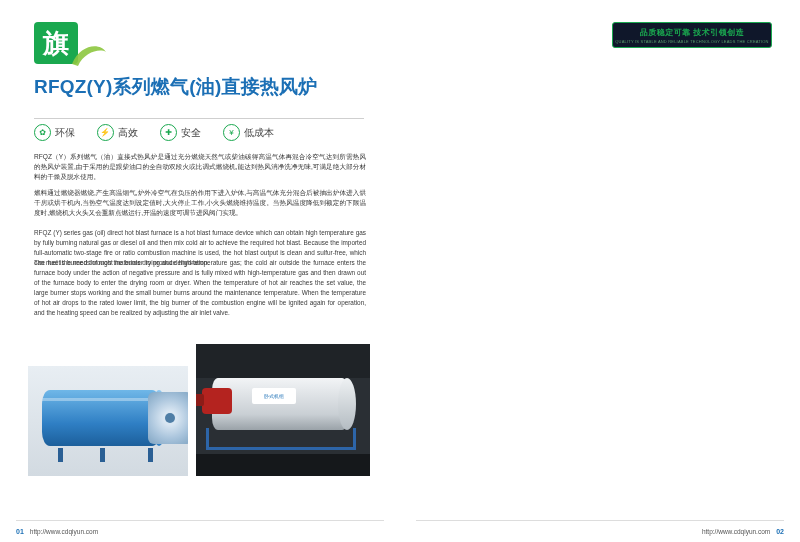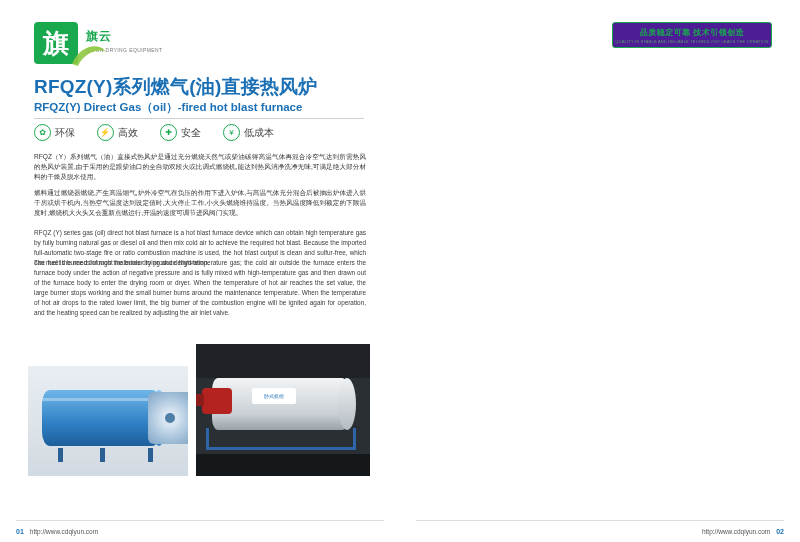--- a/index.html
+++ b/index.html
@@ -95,21 +95,21 @@
   .burner:after{content:"";position:absolute;left:-8px;top:6px;width:10px;height:12px;background:#8d1c18;border-radius:2px;}
   .frame{position:absolute;left:10px;top:84px;width:150px;height:22px;border:3px solid #2d65a8;border-top:none;}
   .dark-bg-top{position:absolute;left:0;top:0;width:100%;height:34px;background:#1f2327;}
   .dark-bg-bot{position:absolute;left:0;bottom:0;width:100%;height:22px;background:#15181b;}
   .label-plate{position:absolute;left:56px;top:44px;width:44px;height:16px;background:#fff;border-radius:2px;font-size:5px;color:#1b6fb5;display:flex;align-items:center;justify-content:center;}
 
   
   .cert-badge {
     position: absolute; right: 28px; top: 22px; width: 160px; height: 26px;
     border: 1px solid #1aa84f; border-radius: 3px; display: flex; align-items: center;
-    justify-content: center; flex-direction: column; background: #4c1d95;
+    justify-content: center; flex-direction: column; background: #0f172a;
   }
   .cert-cn { font-size: 8px; color: #1aa84f; font-weight: bold; letter-spacing: .5px; }
   .cert-en { font-size: 4px; color: #5a9c6d; letter-spacing: .2px; margin-top: 1px; }
 
   
   .footer-left { position: absolute; left: 0; bottom: 0; width: 400px; height: 22px; display: flex; align-items: center; }
   .footer-right { position: absolute; right: 0; bottom: 0; width: 400px; height: 22px; display: flex; align-items: center; justify-content: flex-end; }
   .pgnum { font-size: 7px; color: #1b6fb5; font-weight: bold; }
   .furl { font-size: 6.5px; color: #555; }
   .footer-left .pgnum { margin-left: 16px; margin-right: 6px; }
@@ -123,28 +123,23 @@
 
   <div class="page-left">
 
     <div class="logo-block">
       <div class="logo-mark">
         <span>旗</span>
       </div>
       <svg class="logo-swoosh" viewBox="0 0 38 30">
         <path d="M2 24 C10 4 30 2 36 12 C30 8 14 12 8 26 Z" fill="#8dc63f" opacity="0.9"></path>
       </svg>
-      <div class="logo-text">
-        <div class="logo-cn">旗云</div>
-        <div class="logo-en">QIYUN DRYING EQUIPMENT</div>
-      </div>
     </div>
 
     <div class="title-cn">RFQZ(Y)系列燃气(油)直接热风炉</div>
-    <div class="title-en">RFQZ(Y) Direct Gas（oil）-fired hot blast furnace</div>
     <div class="title-rule"></div>
 
     <div class="feature-icons">
       <div class="fi">
         <span class="ring">✿</span>
         <span class="lbl">环保</span>
       </div>
       <div class="fi">
         <span class="ring">⚡</span>
         <span class="lbl">高效</span>

